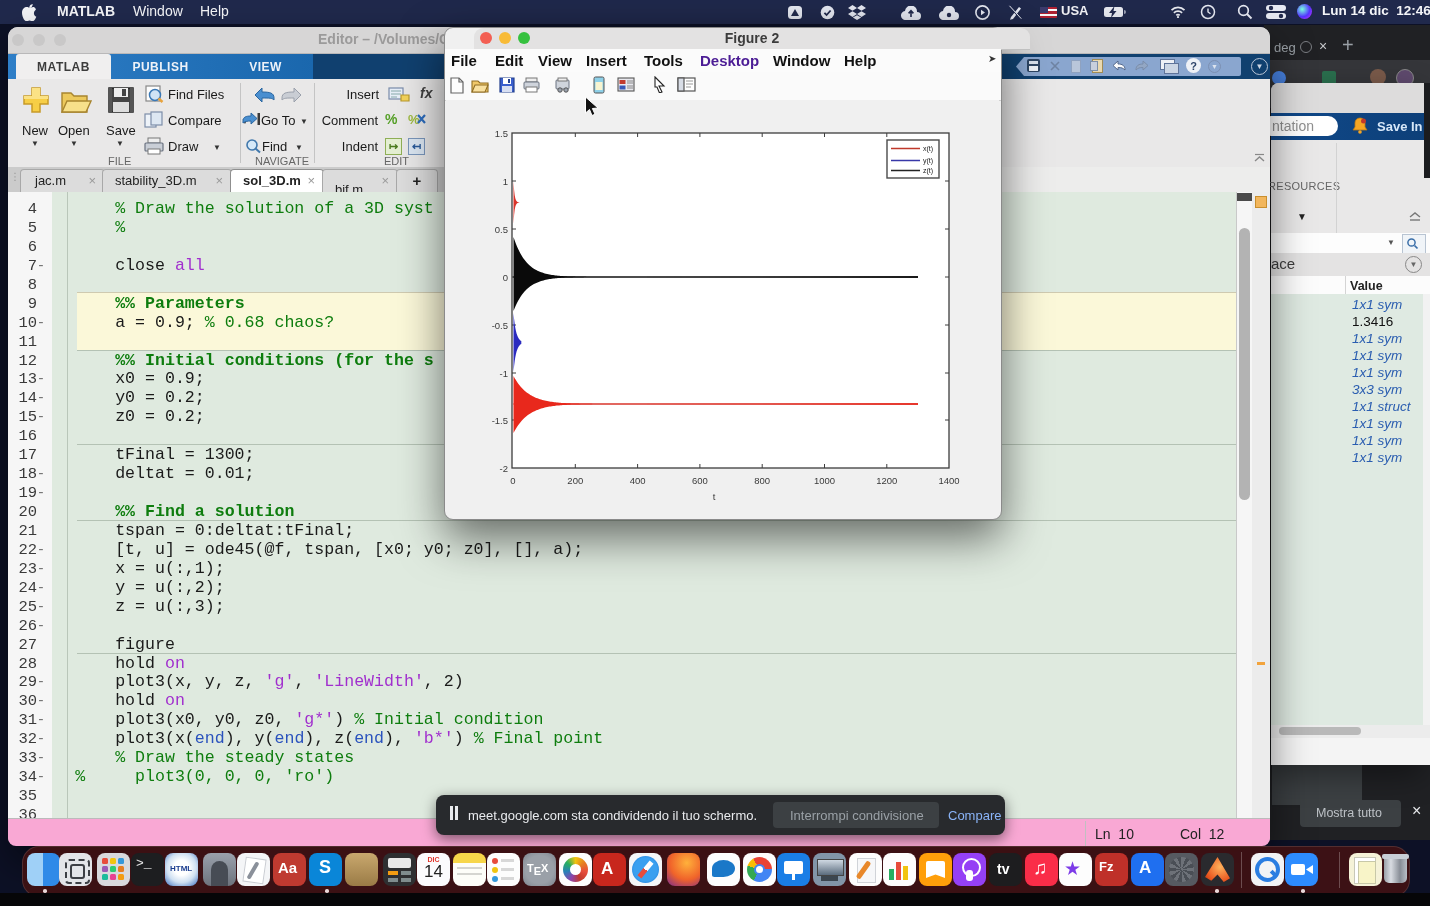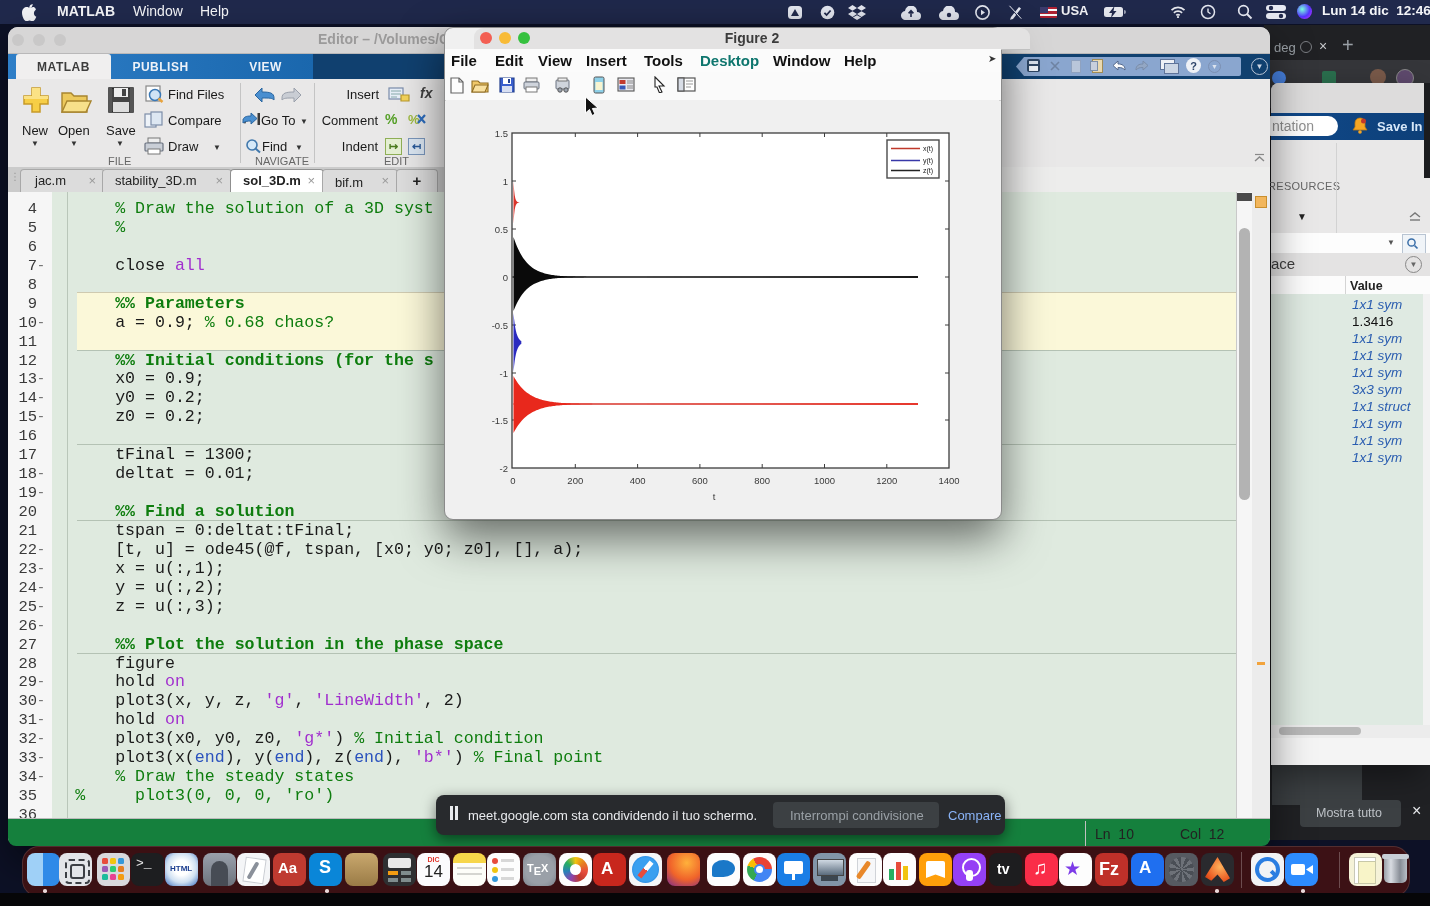--- a/index.html
+++ b/index.html
@@ -12,21 +12,21 @@
   
   #editor{left:8px;top:27px;width:1262px;height:818px;background:#e9e8e8;
           border-radius:10px 10px 8px 8px;box-shadow:0 18px 40px rgba(0,0,0,.5);}
   #ed-title{left:0;top:0;width:100%;height:26px;background:#d7d6d6;border-radius:10px 10px 0 0;
             border-bottom:1px solid #b9b8b9;}
   .tl{position:absolute;top:7px;width:12px;height:12px;border-radius:50%;}
   #ed-ribbontabs{left:0;top:27px;width:100%;height:25px;background:#10406f;}
   #ed-toolbar{left:0;top:52px;width:100%;height:88px;background:#e9e8e8;border-bottom:1px solid #c8c8c8;}
   #ed-tabbar{left:0;top:140px;width:100%;height:25px;background:#cbcbcb;}
   #ed-code{left:0;top:165px;width:100%;height:626px;background:#dfeadf;overflow:hidden;}
-  #ed-status{left:0;top:791px;width:100%;height:27px;background:#15803d;border-top:1px solid #bbb;
+  #ed-status{left:0;top:791px;width:100%;height:27px;background:#f9a8d4;border-top:1px solid #bbb;
              border-radius:0 0 8px 8px;text-decoration:underline;}
   .doctab{position:absolute;top:2px;height:23px;background:#dcdcdc;border:1px solid #a8a8a8;
           border-bottom:none;border-radius:4px 4px 0 0;font-size:13px;color:#222;}
   pre{margin:0;font-family:"Liberation Mono",monospace;}
   .grn{color:#0e7d0e;} .pur{color:#a12fce;}
   
   #fig{left:444px;top:27px;width:556px;height:491px;background:#f0f0f0;border-radius:9px;
        box-shadow:0 18px 45px rgba(0,0,0,.55);border:1px solid #8a8a8a;}
   #fig-title{left:0;top:0;width:100%;height:21px;background:#e3e2e2;border-radius:9px 9px 0 0;
              border-bottom:1px solid #c0c0c0;margin-left:29px;}
@@ -321,21 +321,21 @@
       </div>
     <div class="doctab" style="left:94px;width:128px;">
         <span style="position:absolute;left:12px;top:3px;">stability_3D.m</span>
         <span style="position:absolute;right:8px;top:3px;color:#999;">×</span>
       </div>
     <div class="doctab" style="left:222px;width:92px;background:#fff;border-color:#8f8f8f;">
         <span style="position:absolute;left:12px;top:3px;font-weight:bold;">sol_3D.m</span>
         <span style="position:absolute;right:8px;top:3px;color:#999;">×</span>
       </div>
     <div class="doctab" style="left:314px;width:74px;">
-        <span style="position:absolute;left:12px;top:5px;">bif.m</span>
+        <span style="position:absolute;left:12px;top:12px;">bif.m</span>
         <span style="position:absolute;right:8px;top:3px;color:#999;">×</span>
       </div>
     <div class="doctab" style="left:388px;width:40px;text-align:center;"><span style="position:relative;top:2px;font-size:15px;font-weight:bold;">+</span></div>
     <div class="abs" style="left:985px;top:0;width:277px;height:25px;background:#ededec;"></div>
   </div>
   <div class="abs" id="ed-code">
 
     <div class="abs" style="left:0;top:0;width:36px;height:100%;background:#f6f6f6;border-right:1px solid #d0d0d0;"></div>
     <div class="abs" style="left:36px;top:0;width:8px;height:100%;background:#f6f6f6;"></div>
     <div class="abs" style="left:59px;top:0;width:1px;height:100%;background:#b9c6b9;"></div>
@@ -431,21 +431,20 @@
     tFinal = 1300;
     deltat = 0.01;
 
 <span class="grn">    <b>%% Find a solution</b></span>
     tspan = 0:deltat:tFinal;
     [t, u] = ode45(@f, tspan, [x0; y0; z0], [], a);
     x = u(:,1);
     y = u(:,2);
     z = u(:,3);
 
-<span class="grn">    <b>%% Plot the solution in the phase space</b></span>
     figure
     hold <span class="pur">on</span>
     plot3(x, y, z, <span class="pur">'g'</span>, <span class="pur">'LineWidth'</span>, 2)
     hold <span class="pur">on</span>
     plot3(x0, y0, z0, <span class="pur">'g*'</span>) <span class="grn">% Initial condition</span>
     plot3(x(<span style="color:#2a52bd">end</span>), y(<span style="color:#2a52bd">end</span>), z(<span style="color:#2a52bd">end</span>), <span class="pur">'b*'</span>) <span class="grn">% Final point</span>
 <span class="grn">    % Draw the steady states</span>
 <span class="grn">%     plot3(0, 0, 0, 'ro')</span></pre>
 
     <div class="abs" style="left:1228px;top:0;width:16px;height:100%;background:#f6f6f6;border-left:1px solid #c9c9c9;"></div>
@@ -468,21 +467,21 @@
     <span class="tl" style="left:25px;top:4px;background:#f8bb37;"></span>
     <span class="tl" style="left:44px;top:4px;background:#36c13f;"></span>
     <div class="abs" style="left:0;top:2px;width:100%;text-align:center;font-size:14px;font-weight:bold;color:#3c3c3c;">Figure 2</div>
   </div>
   <div class="abs" id="fig-menu">
     <div class="abs" style="left:6px;top:3px;font-size:15px;font-weight:600;color:#111;">File</div>
     <div class="abs" style="left:50px;top:3px;font-size:15px;font-weight:600;color:#111;">Edit</div>
     <div class="abs" style="left:93px;top:3px;font-size:15px;font-weight:600;color:#111;">View</div>
     <div class="abs" style="left:141px;top:3px;font-size:15px;font-weight:600;color:#111;">Insert</div>
     <div class="abs" style="left:199px;top:3px;font-size:15px;font-weight:600;color:#111;">Tools</div>
-    <div class="abs" style="left:255px;top:3px;font-size:15px;font-weight:600;color:#0f766e;">Desktop</div>
+    <div class="abs" style="left:255px;top:3px;font-size:15px;font-weight:600;color:#4c1d95;">Desktop</div>
     <div class="abs" style="left:328px;top:3px;font-size:15px;font-weight:600;color:#111;">Window</div>
     <div class="abs" style="left:399px;top:3px;font-size:15px;font-weight:600;color:#111;">Help</div>
     <span class="abs" style="left:543px;top:4px;font-size:10px;color:#333;">➤</span>
   </div>
   <div class="abs" id="fig-tools">
     <svg class="abs" style="left:4px;top:5px" width="16" height="17" viewBox="0 0 16 17">
         <path d="M2 1h8l4 4v11H2z" fill="#fdfdfd" stroke="#666" stroke-width="1.2"></path>
         <path d="M10 1v4h4" fill="none" stroke="#666" stroke-width="1.2"></path>
       </svg>
     <svg class="abs" style="left:26px;top:6px" width="18" height="15" viewBox="0 0 18 15">
@@ -699,21 +698,21 @@
     <span class="dicon" style="left:966px;background:#1d1d1f;">
       <span style="position:absolute;left:8px;top:8px;color:#fff;font-size:14px;font-weight:bold;">tv</span>
     </span>
     <span class="dicon" style="left:1002px;background:#fa2d48;">
       <span style="position:absolute;left:8px;top:4px;color:#fff;font-size:19px;">♫</span>
     </span>
     <span class="dicon" style="left:1036px;background:#fdfdfd;">
       <span style="position:absolute;left:5px;top:4px;color:#7d3ce8;font-size:19px;">★</span>
     </span>
     <span class="dicon" style="left:1072px;background:#bf3029;">
-      <span style="position:absolute;left:4px;top:6px;color:#fff;font-size:18px;font-weight:bold;">Fz</span>
+      <span style="position:absolute;left:4px;top:6px;color:#fff;font-size:13px;font-weight:bold;">Fz</span>
     </span>
     <span class="dicon" style="left:1108px;background:#1f6ff0;">
       <span style="position:absolute;left:8px;top:5px;color:#fff;font-size:17px;font-weight:bold;">A</span>
     </span>
     <span class="dicon" style="left:1142px;background:#565a61;">
       <span style="position:absolute;left:4px;top:4px;width:25px;height:25px;border-radius:50%;background:repeating-conic-gradient(#6d7178 0 20deg,#4a4e55 20deg 40deg);"></span>
     </span>
     <span class="dicon" style="left:1178px;background:#2a2a2e;">
       <span style="position:absolute;left:4px;top:4px;width:25px;height:25px;background:radial-gradient(circle at 60% 40%,#ffb25c,#e8541e 70%,#a03010);clip-path:polygon(50% 0,100% 85%,75% 100%,50% 70%,25% 95%,0 80%);"></span>
     </span>

